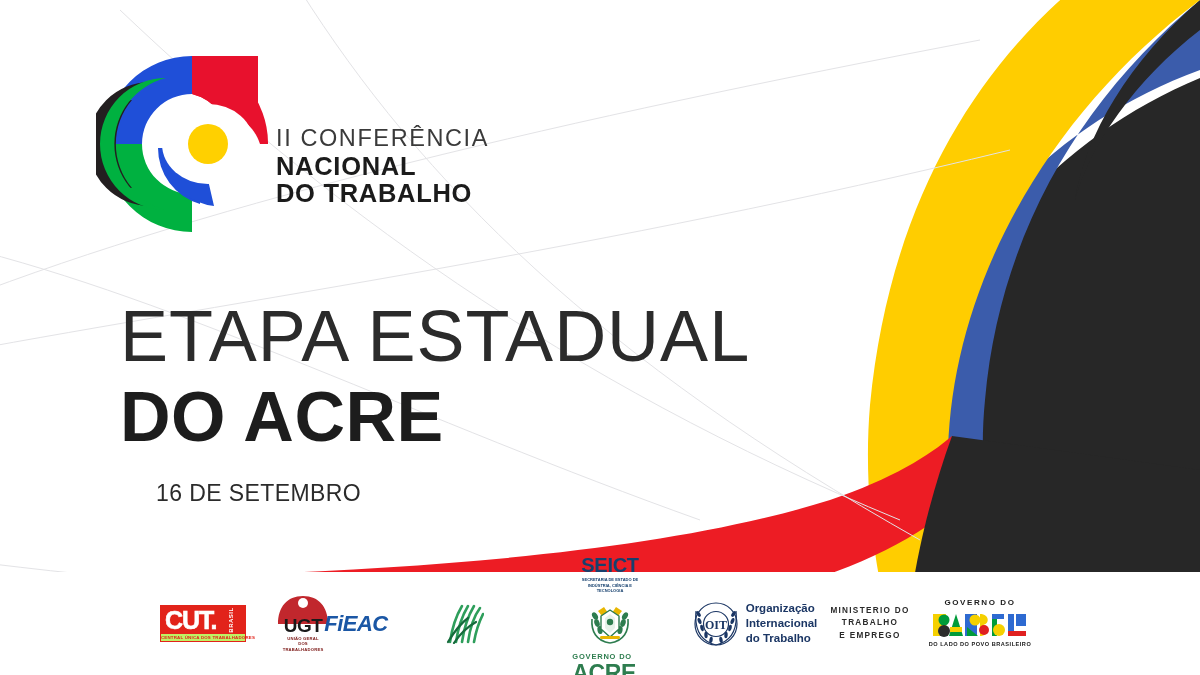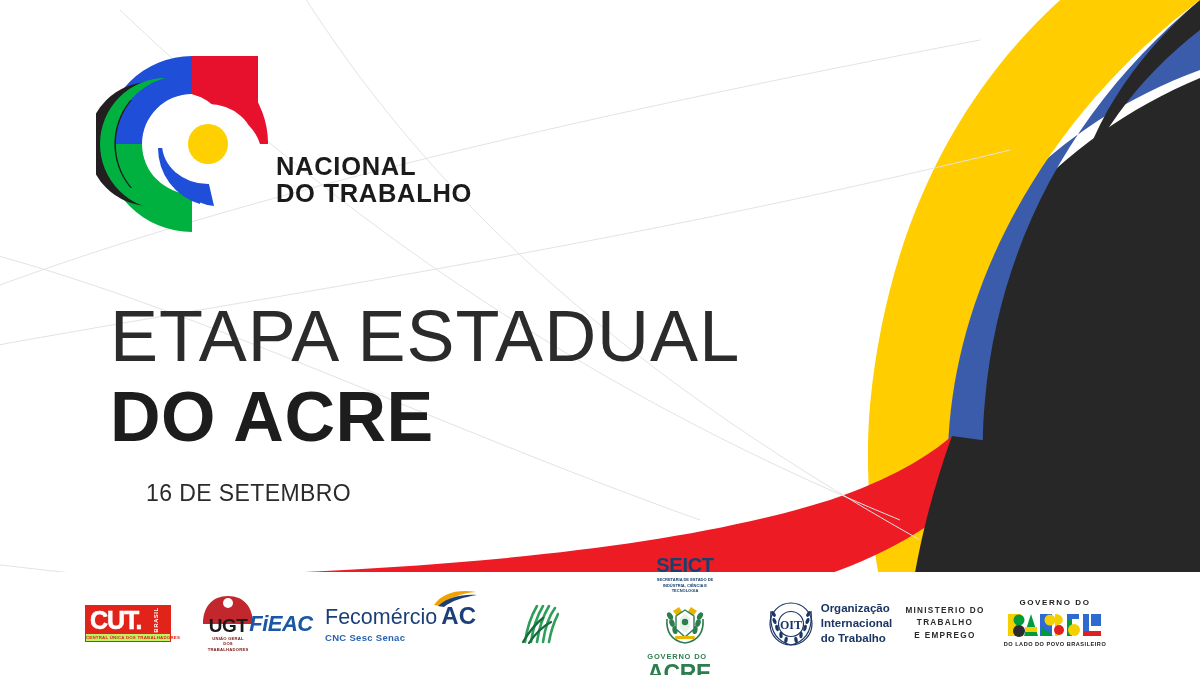--- a/index.html
+++ b/index.html
@@ -39,21 +39,21 @@
     white-space:nowrap;
   }
   .logo-text .l2, .logo-text .l3 {
     font-size:25.5px; font-weight:700; letter-spacing:0.7px; color:#1b1b1b;
     white-space:nowrap;
   }
   .logo-text .l2 { margin-top:2px; }
   .logo-text .l3 { margin-top:1px; }
 
   
-  .headline { position:absolute; left:110px; top:300px; }
+  .headline { position:absolute; left:120px; top:300px; }
   .headline .line1 {
     font-size:72px; font-weight:300; letter-spacing:1px;
     color:#2b2b2b; line-height:1; white-space:nowrap;
   }
   .headline .line2 {
     font-size:70px; font-weight:800; letter-spacing:0.5px;
     color:#1d1d1d; line-height:1; margin-top:10px; white-space:nowrap;
   }
   .headline .date {
     margin-top:28px; margin-left:36px;
@@ -274,20 +274,21 @@
 
       <path d="M62 96 A 58 58 0 0 0 104 152 L 104 126 A 33 33 0 0 1 86 96 Z" fill="#1f4fd8"></path>
       <path d="M70 118 A 60 60 0 0 0 118 154 L 112 128 A 36 36 0 0 1 88 110 Z" fill="#1f4fd8"></path>
 
       <ellipse cx="112" cy="92" rx="46" ry="40" fill="#ffffff"></ellipse>
       <path d="M66 92 C 80 48, 150 48, 164 92 C 150 136, 80 136, 66 92 Z" fill="#ffffff"></path>
 
       <circle cx="112" cy="92" r="20" fill="#ffd000"></circle>
     </svg>
     <div class="logo-text">
+      <div class="l1">II CONFERÊNCIA</div>
       <div class="l2">NACIONAL</div>
       <div class="l3">DO TRABALHO</div>
     </div>
   </div>
 
   <div class="headline">
     <div class="line1">ETAPA ESTADUAL</div>
     <div class="line2">DO ACRE</div>
     <div class="date">16 DE SETEMBRO</div>
   </div>
@@ -315,31 +316,20 @@
       <div class="ugt-sub">
         <div>UNIÃO GERAL DOS</div>
         <div>TRABALHADORES</div>
       </div>
     </div>
 
     <div class="flogo fieac">
       <span class="fieac-word">FiEAC</span>
     </div>
 
-    <div class="flogo feco">
-      <div class="feco-row">
-        <span class="feco-word">Fecomércio</span>
-        <span class="feco-ac">AC</span>
-        <svg class="feco-swoosh" viewBox="0 0 46 18">
-          <path d="M2 16 C 10 4, 26 0, 44 3 C 30 4, 16 9, 8 17 Z" fill="#f0a202"></path>
-          <path d="M6 17 C 16 8, 30 5, 45 6 C 32 8, 19 12, 12 18 Z" fill="#1d3f78"></path>
-        </svg>
-      </div>
-      <div class="feco-sub">CNC Sesc Senac</div>
-    </div>
 
     <div class="flogo faeac">
       <svg class="faeac-icon" viewBox="0 0 38 40">
         <g fill="none" stroke="#2e9e5b" stroke-width="2.6" stroke-linecap="round">
           <path d="M4 38 C 6 24, 10 12, 16 2"></path>
           <path d="M10 38 C 12 24, 16 12, 22 2"></path>
           <path d="M16 38 C 18 24, 22 12, 28 2"></path>
           <path d="M22 38 C 24 24, 28 12, 34 4"></path>
           <path d="M28 38 C 30 26, 33 18, 37 10"></path>
         </g>

